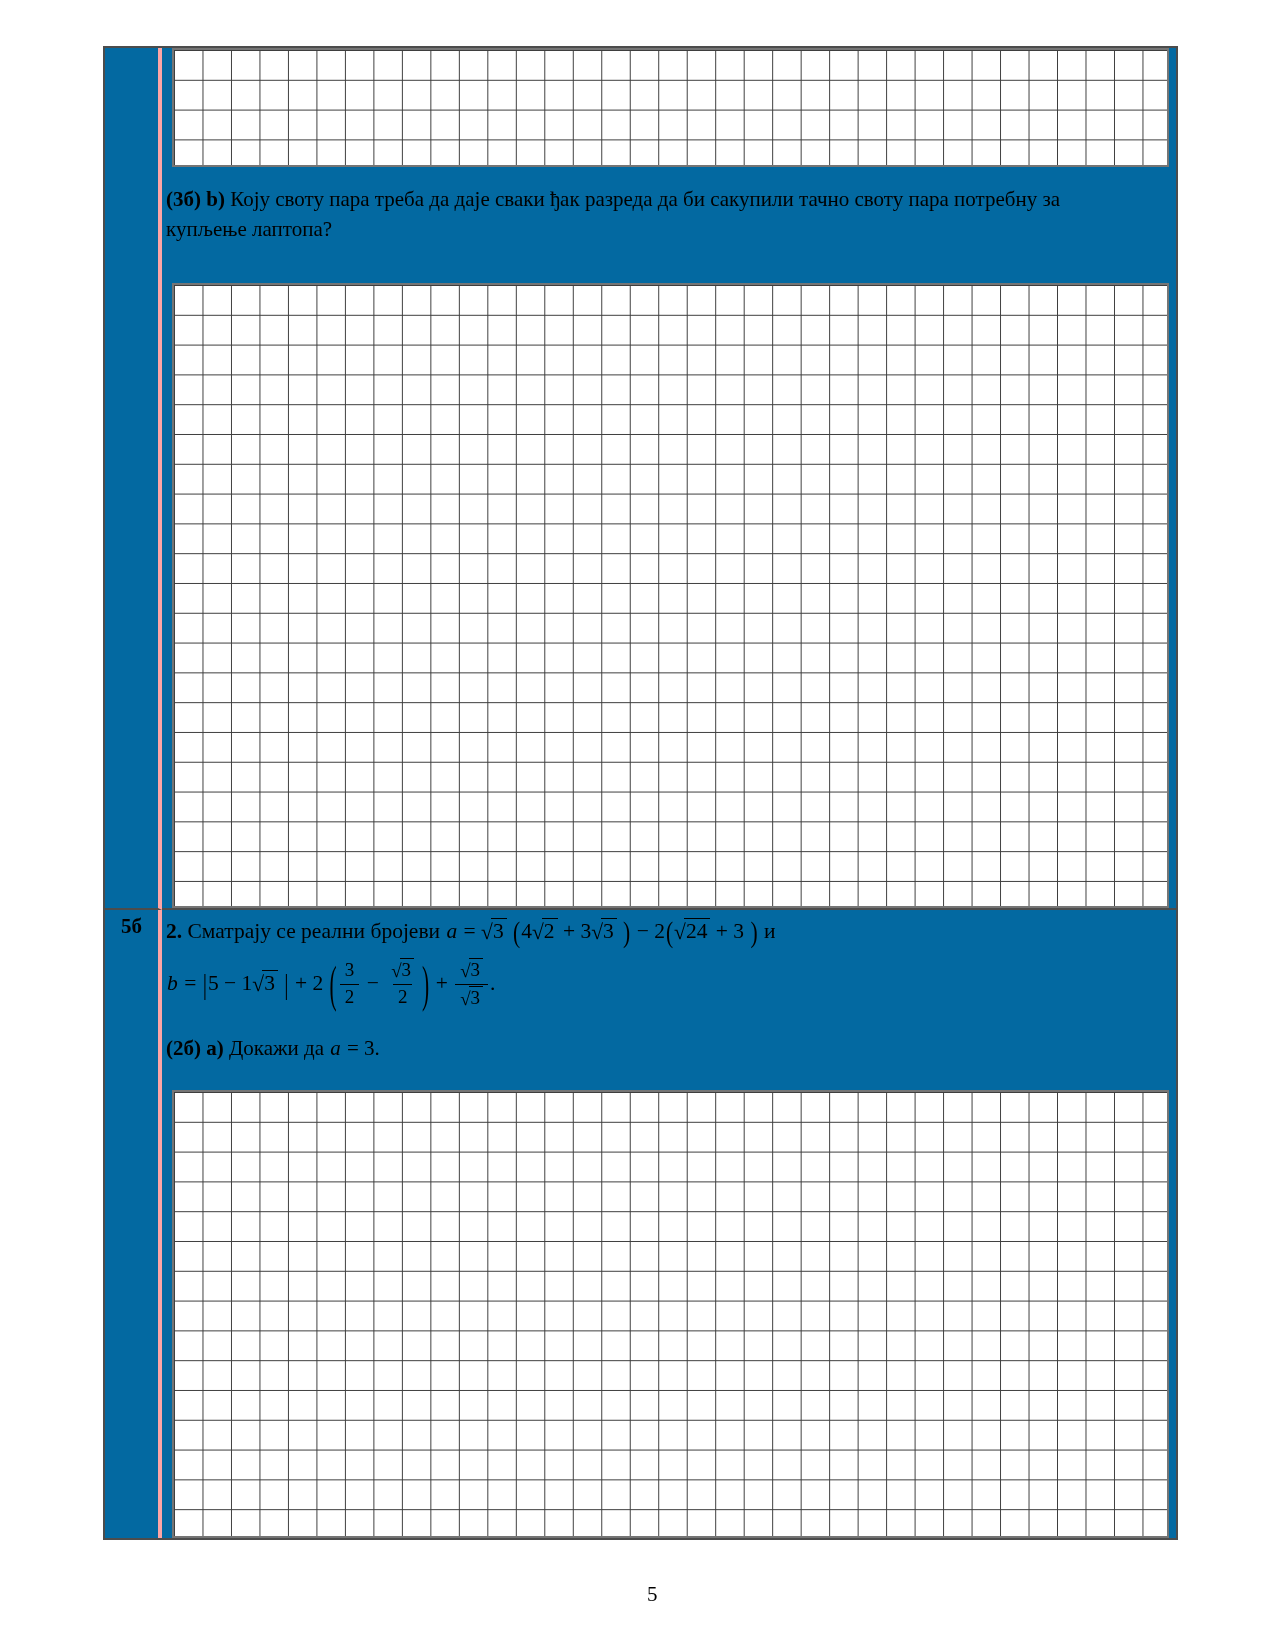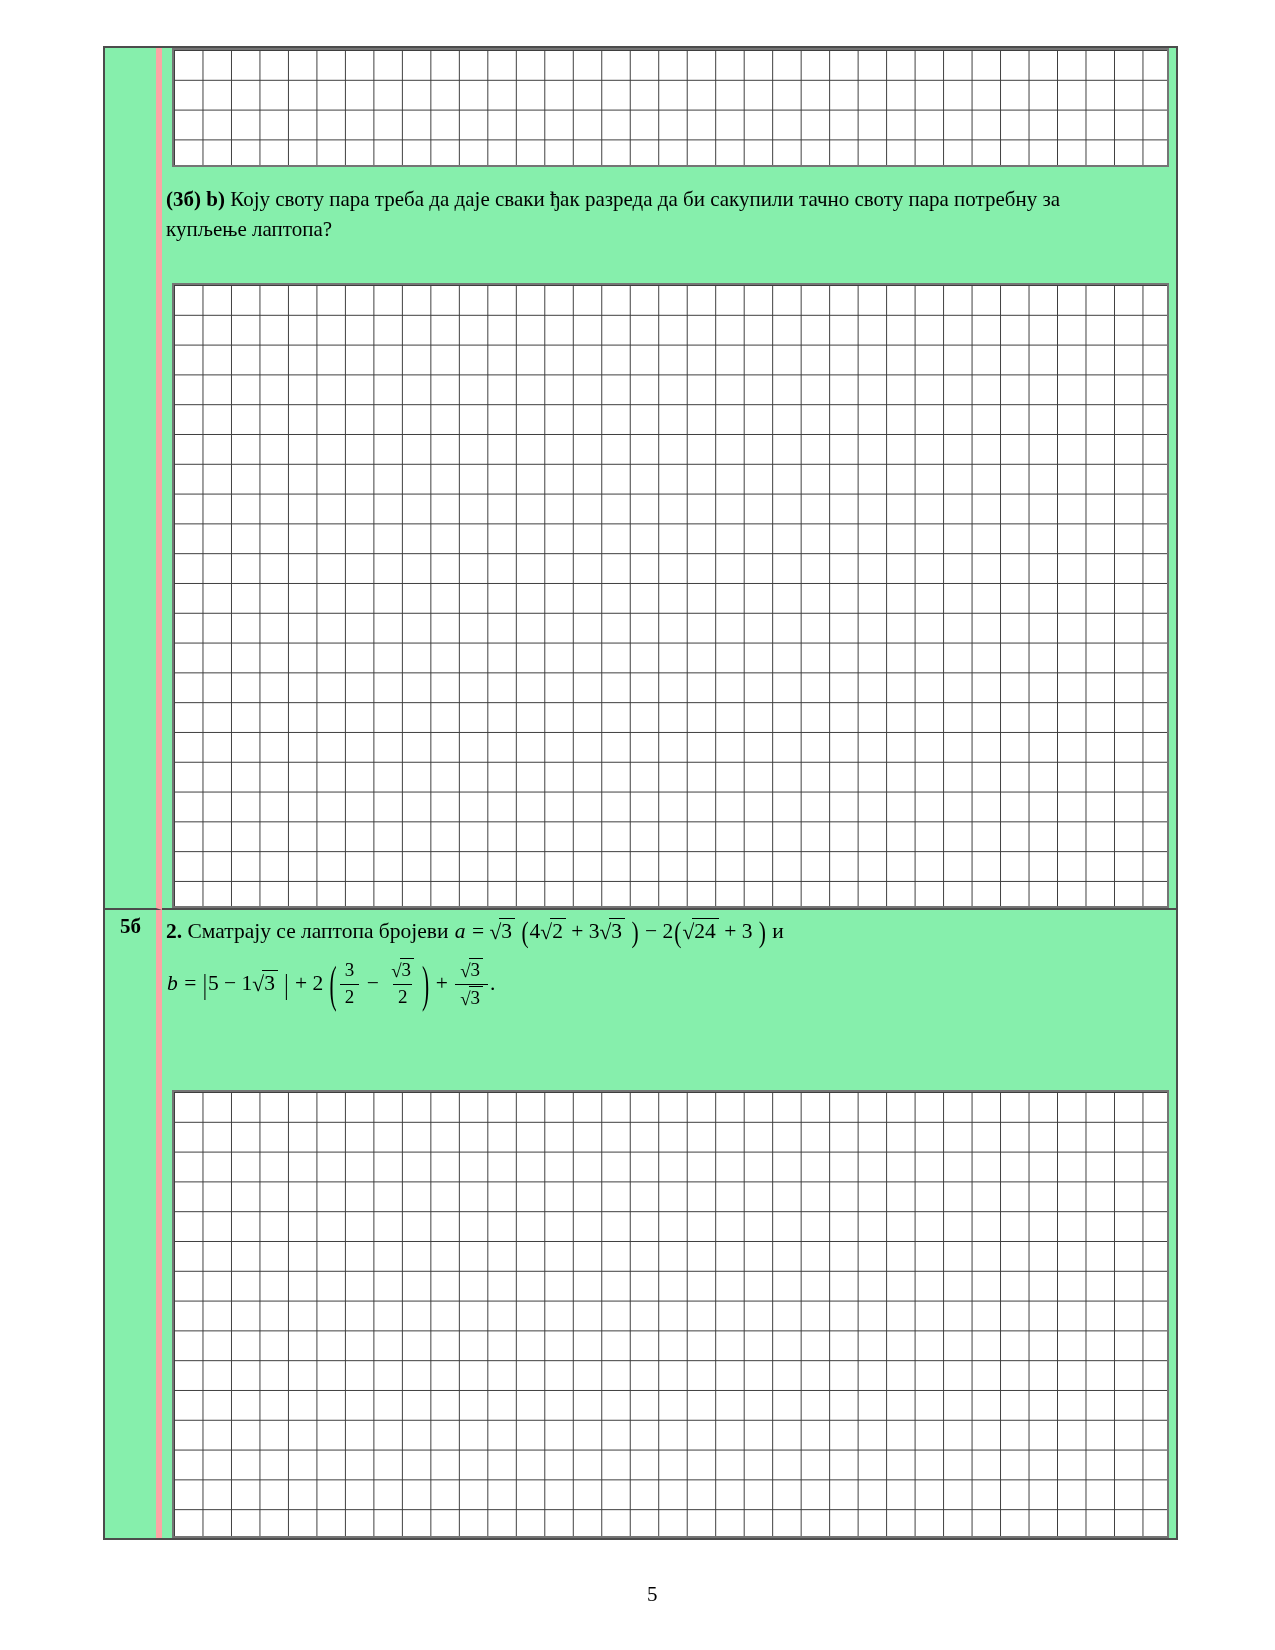--- a/index.html
+++ b/index.html
@@ -5,22 +5,22 @@
   html,body{margin:0;padding:0;background:#ffffff;}
   body{width:1275px;height:1650px;font-family:"Liberation Serif",serif;color:#000;}
   .sheet{position:relative;width:1275px;height:1650px;background:#fff;overflow:hidden;}
 
   
   .exam-table{
     position:absolute;left:103px;top:46px;width:1075px;height:1494px;
     box-sizing:border-box;border:2px solid #4c4c4c;
     display:grid;grid-template-columns:57px 1fr;grid-template-rows:862px 1fr;
   }
-  .cell{box-sizing:border-box;position:relative;background:#86efac;}
-  .points-cell{border-right:6px solid #fca5a5;text-align:center;}
+  .cell{box-sizing:border-box;position:relative;background:#0369a1;}
+  .points-cell{border-right:4px solid #fca5a5;text-align:center;}
   .row1{border-bottom:2px solid #4c4c4c;}
   .points-label{display:inline-block;margin-top:4px;font-size:21px;font-weight:bold;}
 
   
   .grid-paper{
     position:absolute;box-sizing:border-box;
     border:2px solid #757575;
     background-image:
       linear-gradient(to bottom,#3d3d3d 1px,transparent 1px),
       linear-gradient(to right,#3d3d3d 1px,transparent 1px);
@@ -69,35 +69,40 @@
       </div>
       <div class="grid-paper grid-b"></div>
     </div>
 
     <div class="cell points-cell">
       <span class="points-label">5б</span>
     </div>
     <div class="cell">
       <div class="p2-line1">
         <b>2.</b>
-        <span>Сматрају се лаптопа бројеви</span>
+        <span>Сматрају се реални бројеви</span>
         <span><span class="mvar">a</span><span class="mtxt"> = </span><span class="rad"><span class="rsign">√</span><span class="rbody">3</span></span><span class="mtxt"> </span><span class="big b1">(</span><span class="mtxt">4</span><span class="rad"><span class="rsign">√</span><span class="rbody">2</span></span><span class="mtxt"> + 3</span><span class="rad"><span class="rsign">√</span><span class="rbody">3</span></span><span class="mtxt"> </span><span class="big b1">)</span><span class="mtxt"> − 2</span><span class="big b1">(</span><span class="rad"><span class="rsign">√</span><span class="rbody">24</span></span><span class="mtxt"> + 3 </span><span class="big b1">)</span><span class="mtxt"> и</span></span>
       </div>
       <div class="p2-line2">
         <span><span class="mvar">b</span><span class="mtxt"> = </span><span class="big b1">|</span><span class="mtxt">5 − 1</span><span class="rad"><span class="rsign">√</span><span class="rbody">3</span></span><span class="mtxt"> </span><span class="big b1">|</span><span class="mtxt"> + 2 </span><span class="big b2">(</span><span class="frac">
               <span class="num"><span class="mtxt">3</span></span>
               <span class="den"><span class="mtxt">2</span></span>
             </span><span class="mtxt"> − </span><span class="frac">
               <span class="num"><span class="rad"><span class="rsign">√</span><span class="rbody">3</span></span></span>
               <span class="den"><span class="mtxt">2</span></span>
             </span><span class="big b2">)</span><span class="mtxt"> + </span><span class="frac">
               <span class="num"><span class="rad"><span class="rsign">√</span><span class="rbody">3</span></span></span>
               <span class="den"><span class="rad"><span class="rsign">√</span><span class="rbody">3</span></span></span>
             </span><span class="mtxt">.</span></span>
       </div>
+      <div class="task-line">
+        <b>(2б) a)</b>
+        <span>Докажи да</span>
+        <span><span class="mvar">a</span><span class="mtxt"> = 3.</span></span>
+      </div>
       <div class="grid-paper grid-c"></div>
     </div>
 
   </div>
 
   <div class="page-number">5</div>
 
 </div>
 
 </body></html>

